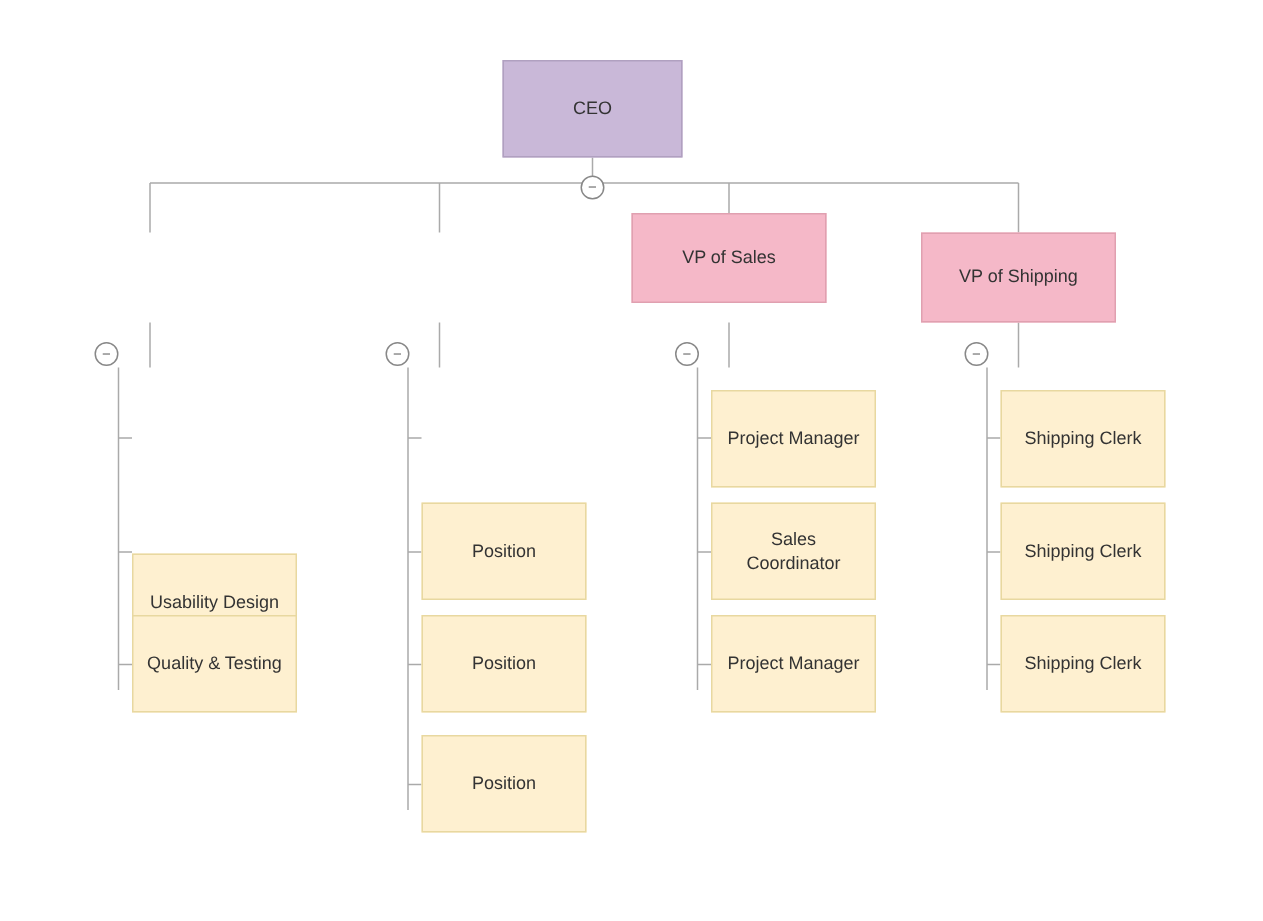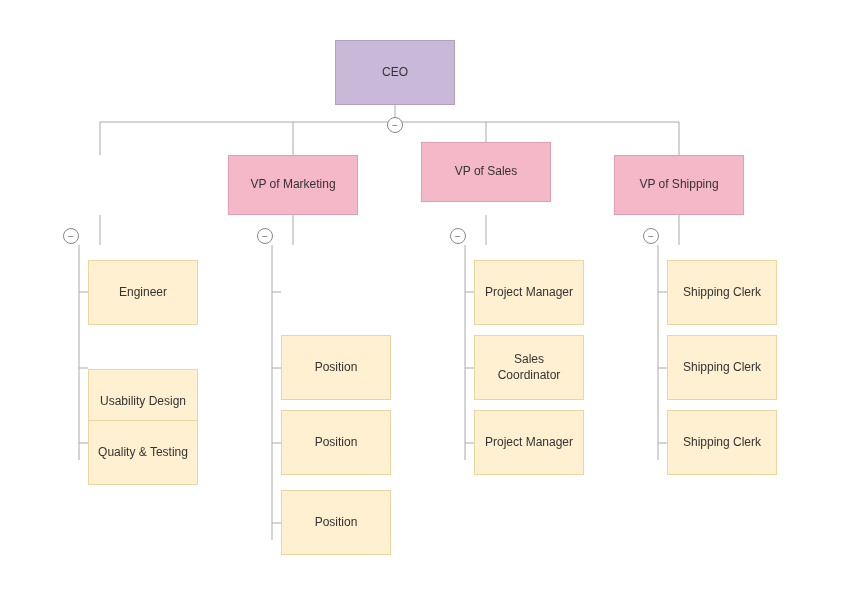--- a/index.html
+++ b/index.html
@@ -55,21 +55,21 @@
     .node-item {
       background: #fef0d0;
       border: 1px solid #e8d8a0;
       width: 110px;
       height: 65px;
     }
 
     
     .node-engineer { left: 88px; top: 260px; }
     .node-usability { left: 88px; top: 335px; margin-top: 34px; }
-    .node-quality { left: 88px; top: 420px; }
+    .node-quality { left: 88px; top: 410px; }
 
     
     .node-safety { left: 281px; top: 260px; }
     .node-pos1 { left: 281px; top: 335px; }
     .node-pos2 { left: 281px; top: 410px; }
     .node-pos3 { left: 281px; top: 490px; }
 
     
     .node-proj-mgr1 { left: 474px; top: 260px; }
     .node-sales-coord { left: 474px; top: 335px; text-align: center; }
@@ -147,46 +147,40 @@
   </svg>
 
   <div class="node node-ceo">
     <span>CEO</span>
   </div>
 
   <div class="collapse-btn collapse-ceo">
     <span>−</span>
   </div>
 
-  <div class="node node-vp node-vp-mkt">
-    <span>VP of Marketing</span>
-  </div>
   <div class="node node-vp node-vp-sales">
     <span>VP of Sales</span>
   </div>
   <div class="node node-vp node-vp-ship">
     <span>VP of Shipping</span>
   </div>
 
   <div class="collapse-btn collapse-pd">
     <span>−</span>
   </div>
   <div class="collapse-btn collapse-mkt">
     <span>−</span>
   </div>
   <div class="collapse-btn collapse-sales">
     <span>−</span>
   </div>
   <div class="collapse-btn collapse-ship">
     <span>−</span>
   </div>
 
-  <div class="node node-item node-engineer">
-    <span>Engineer</span>
-  </div>
   <div class="node node-item node-usability">
     <span>Usability Design</span>
   </div>
   <div class="node node-item node-quality">
     <span>Quality &amp; Testing</span>
   </div>
 
   <div class="node node-item node-pos1">
     <span>Position</span>
   </div>

